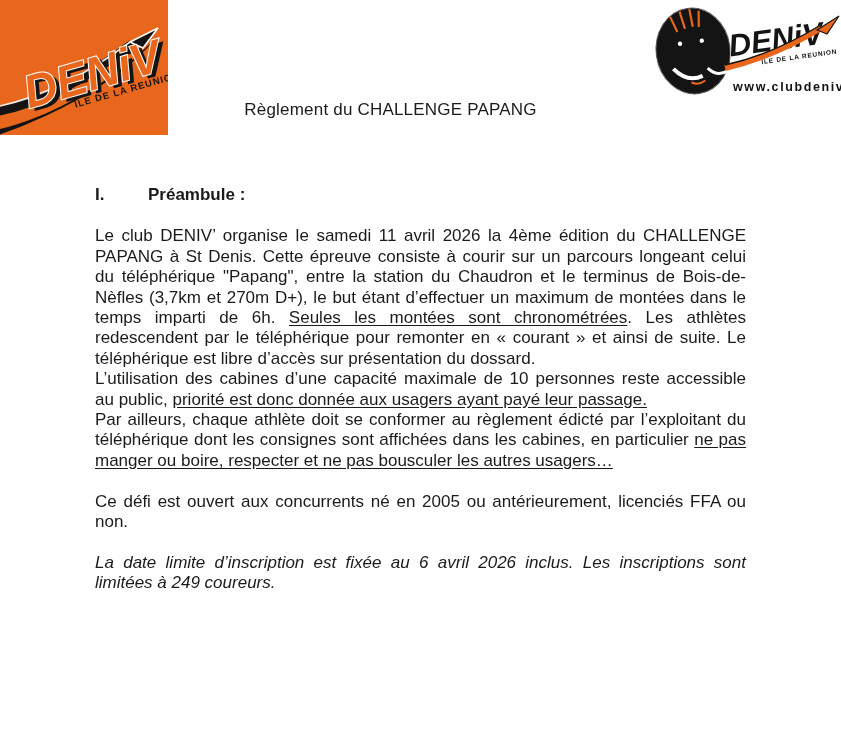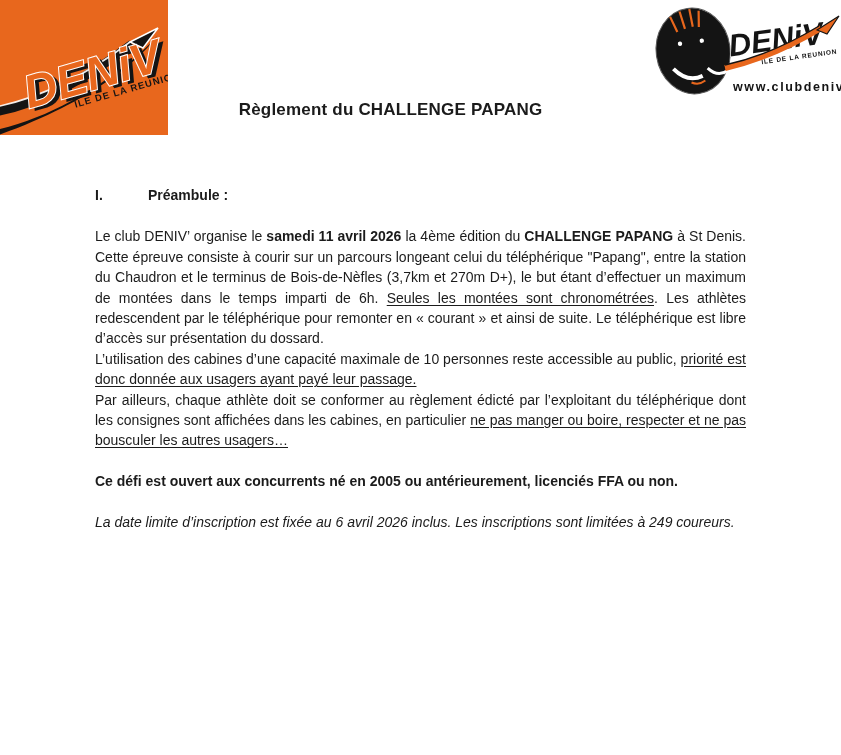--- a/index.html
+++ b/index.html
@@ -8,30 +8,30 @@
     width:841px; height:755px;
     position:relative; overflow:hidden;
     font-family:"Liberation Sans", sans-serif;
     color:#1b1b1b;
   }
   .logo-left { position:absolute; top:0; left:0; width:168px; height:135px; }
   .logo-right { position:absolute; top:4px; left:641px; width:200px; height:94px; }
   .doc-title {
     position:absolute; top:100px; left:0; width:703px;
     padding-left:78px; text-align:center;
-    font-size:17px; font-weight:bold; letter-spacing:0.2px;
+    font-size:17px; font-weight:normal; letter-spacing:0.2px;
   }
   .doc-body {
     position:absolute; top:185px; left:95px; width:651px;
-    font-size:14px; line-height:20.4px;
+    font-size:17px; line-height:20.4px;
   }
   .section-heading { font-weight:bold; margin-bottom:21px; }
   .section-num { display:inline-block; width:53px; }
   .para { text-align:justify; }
-  .para .b { font-weight:bold; }
+  .para .b { font-weight:normal; }
   .para .u { text-decoration:underline; text-underline-offset:2px; }
   svg text { font-family:"Liberation Sans", sans-serif; }
 </style>
 </head>
 <body>
 
 <div class="logo-left">
   <svg viewBox="0 0 168 135" width="168" height="135">
     <rect width="168" height="135" fill="#E8671D"></rect>
 

